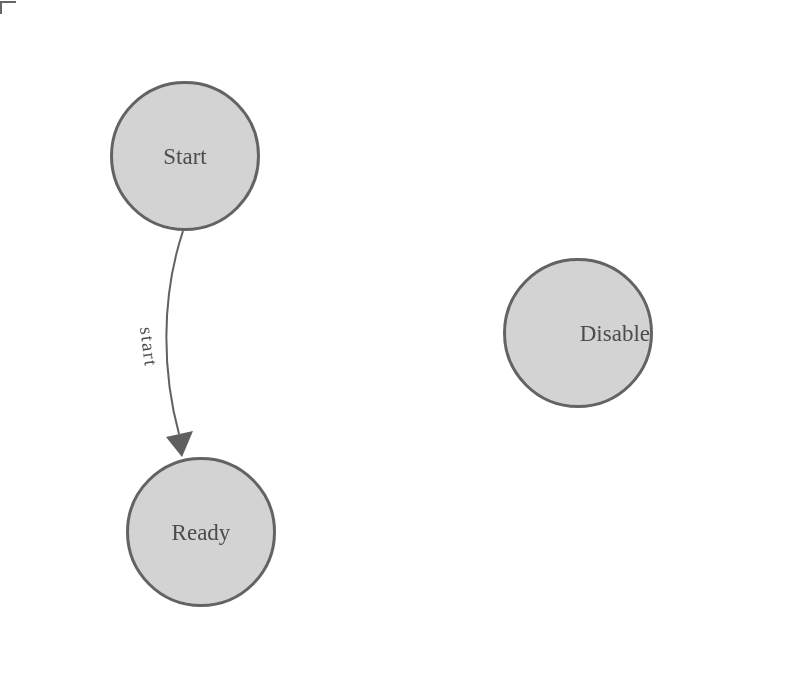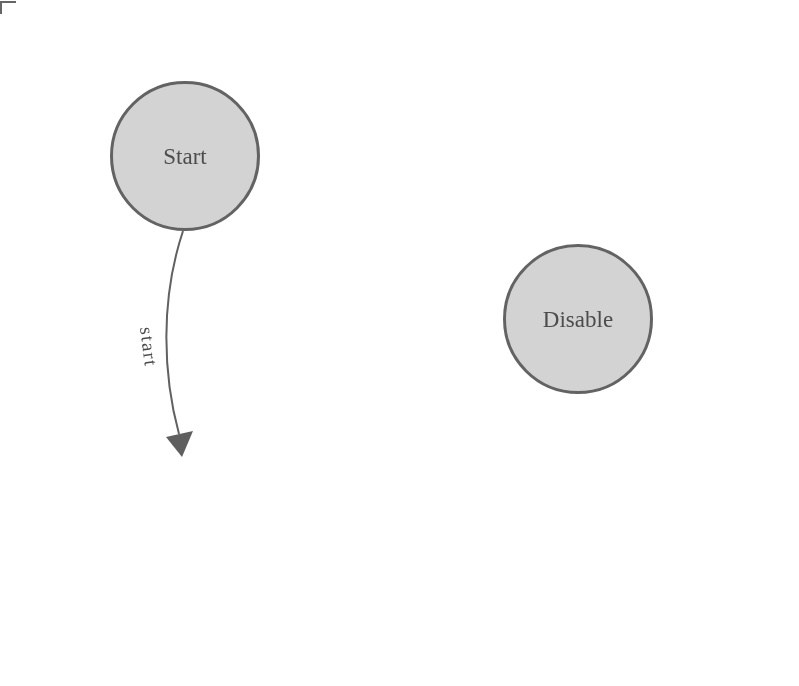--- a/index.html
+++ b/index.html
@@ -59,37 +59,40 @@
     justify-content: center;
   }
   .node-label {
     font-size: 23px;
     color: #4c4c4c;
     line-height: 1;
     user-select: none;
   }
   .node-start   { left: 110px; top: 81px;  }
   .node-ready   { left: 126px; top: 457px; }
-  .node-disable { left: 503px; top: 244px; }
+  .node-disable { left: 503px; top: 258px; justify-content: flex-end; }
 </style>
 </head>
 <body>
 
 <div class="canvas">
 
   <div class="corner-mark"></div>
 
   <svg class="edge-layer" width="799" height="686" viewBox="0 0 799 686">
     <path class="edge-path" d="M 183,231 C 160,300 163,375 179,434"></path>
     <polygon class="edge-arrow" points="166,437 193,431 182,457"></polygon>
     <text class="edge-label" x="149" y="347" transform="rotate(83 149 347)">start</text>
   </svg>
 
   <div class="node node-start">
     <span class="node-label">Start</span>
   </div>
 
+  <div class="node node-ready">
+    <span class="node-label">Ready</span>
+  </div>
 
   <div class="node node-disable">
     <span class="node-label">Disable</span>
   </div>
 
 </div>
 
 </body></html>

